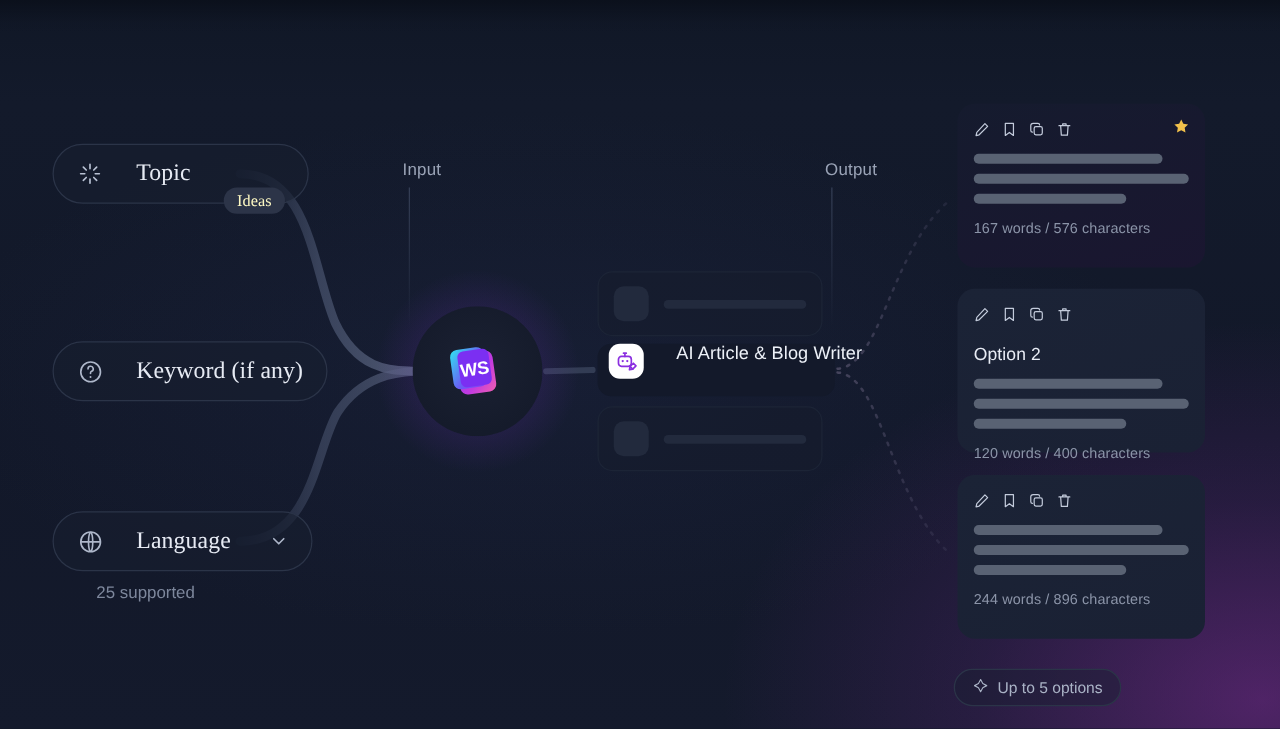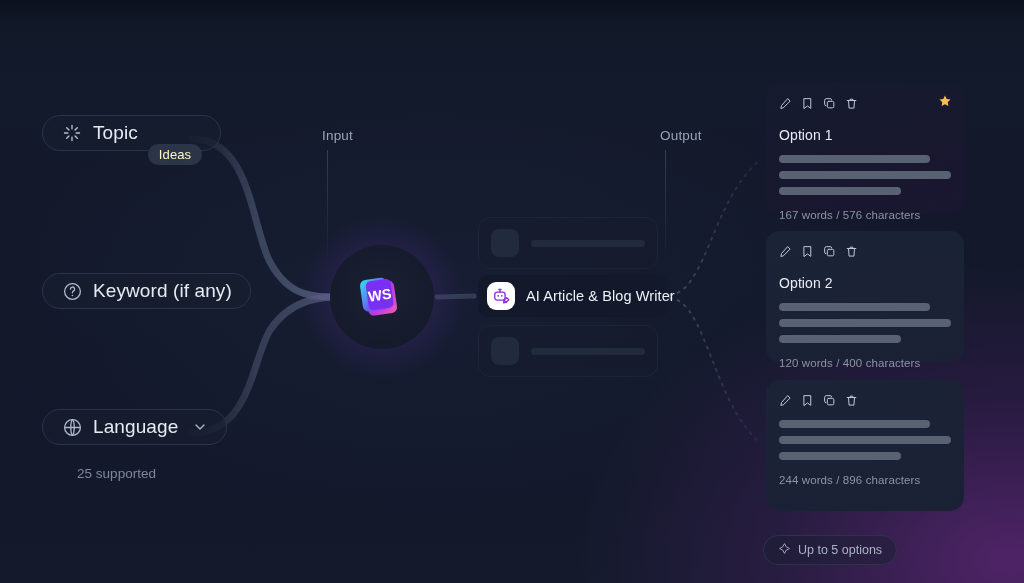--- a/index.html
+++ b/index.html
@@ -20,30 +20,31 @@
   #topband {
     position:absolute; left:0; top:0; width:1024px; height:26px;
     background: linear-gradient(180deg, rgba(10,15,26,0.85) 0%, rgba(14,20,34,0.25) 70%, rgba(0,0,0,0) 100%);
     pointer-events:none;
   }
   #wires { position:absolute; left:0; top:0; width:1024px; height:583px; }
 
   
   .pill {
     position: absolute;
-    display: flex; align-items: center; gap: 10px;
+    display: flex; align-items: center; gap: 26px;
     border: 1px solid #2b3448;
     background: rgba(24,31,48,0.55);
     border-radius: 999px;
     padding: 0 18px;
-    height: 36px;
+    height: 48px;
     color: #e6eaf3;
     font-size: 19px;
     letter-spacing: .1px;
     white-space: nowrap;
+    font-family: Liberation Serif, serif;
   }
   .pill .ic { display:flex; align-items:center; justify-content:center; width:22px; height:22px; flex:none; }
   .pill .ic svg { display:block; }
   .chip {
     background: #2c3448;
     color: #fef9c3;
     font-size: 13px;
     border-radius: 999px;
     padding: 4px 11px;
     line-height: 1;
@@ -99,21 +100,21 @@
   }
   .ghostrow .sq { width:28px; height:28px; border-radius:8px; background:#222a3d; flex:none; }
   .ghostrow .bar { height:7px; border-radius:4px; background:#222a3d; flex:1; }
   #ghost-1 { top: 217px; }
   #ghost-2 { top: 325px; }
 
   #toolrow {
     position:absolute; left: 478px; top: 275px;
     width: 190px; height: 42px; border-radius: 11px;
     background: #13192a;
-    display:flex; align-items:center; gap:11px; padding: 0 9px;
+    display:flex; gap:26px; padding: 0 9px;
   }
   #toolrow::before{
     content:""; position:absolute; inset:-1.5px; border-radius:12.5px; z-index:-1;
     background: linear-gradient(100deg, #2f7df6 0%, #5b4cf0 40%, #a83cdc 70%, #d23bb0 100%);
   }
   #toolrow .appicon {
     width:28px; height:28px; border-radius:9px; background:#ffffff;
     display:flex; align-items:center; justify-content:center; flex:none;
   }
   #toolrow .lbl { color:#edf1f8; font-size:14.5px; white-space:nowrap; letter-spacing:.1px; }
@@ -300,21 +301,20 @@
         <svg width="13" height="13" viewBox="0 0 24 24" fill="none" stroke="#c3cbdb" stroke-width="1.8" stroke-linecap="round" stroke-linejoin="round">
             <path d="M4 6.5h16M9.5 6.5V4h5v2.5M6.5 6.5l1 14h9l1-14"></path>
           </svg>
       </span>
     </div>
     <span class="star">
       <svg width="14" height="14" viewBox="0 0 24 24" fill="#f2c14b">
           <path d="M12 2.6l2.9 5.9 6.5.95-4.7 4.6 1.1 6.45L12 17.45 6.2 20.5l1.1-6.45-4.7-4.6 6.5-.95z"></path>
         </svg>
     </span>
-    <div class="opt">Option 1</div>
     <div class="lines">
       <div class="ln" style="width:88%"></div>
       <div class="ln" style="width:100%"></div>
       <div class="ln" style="width:71%"></div>
     </div>
     <div class="meta">167 words / 576 characters</div>
   </div>
 
   <div class="card" id="card-2">
     <div class="acts">

